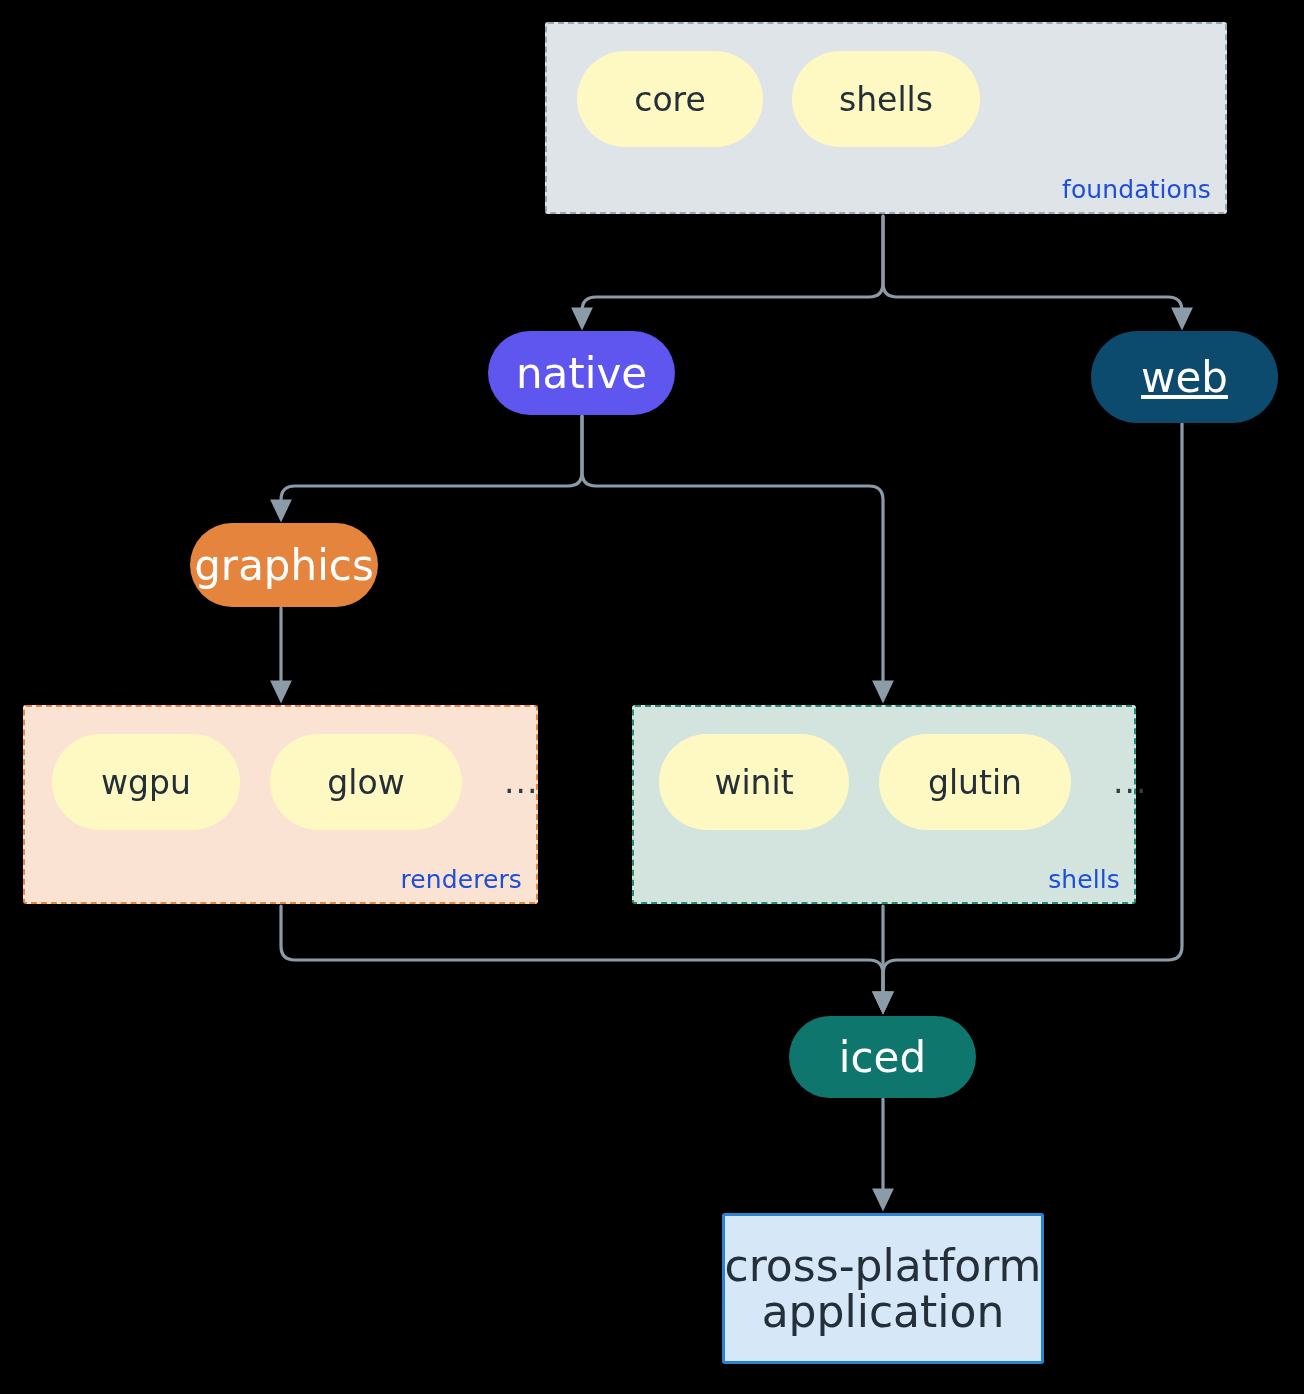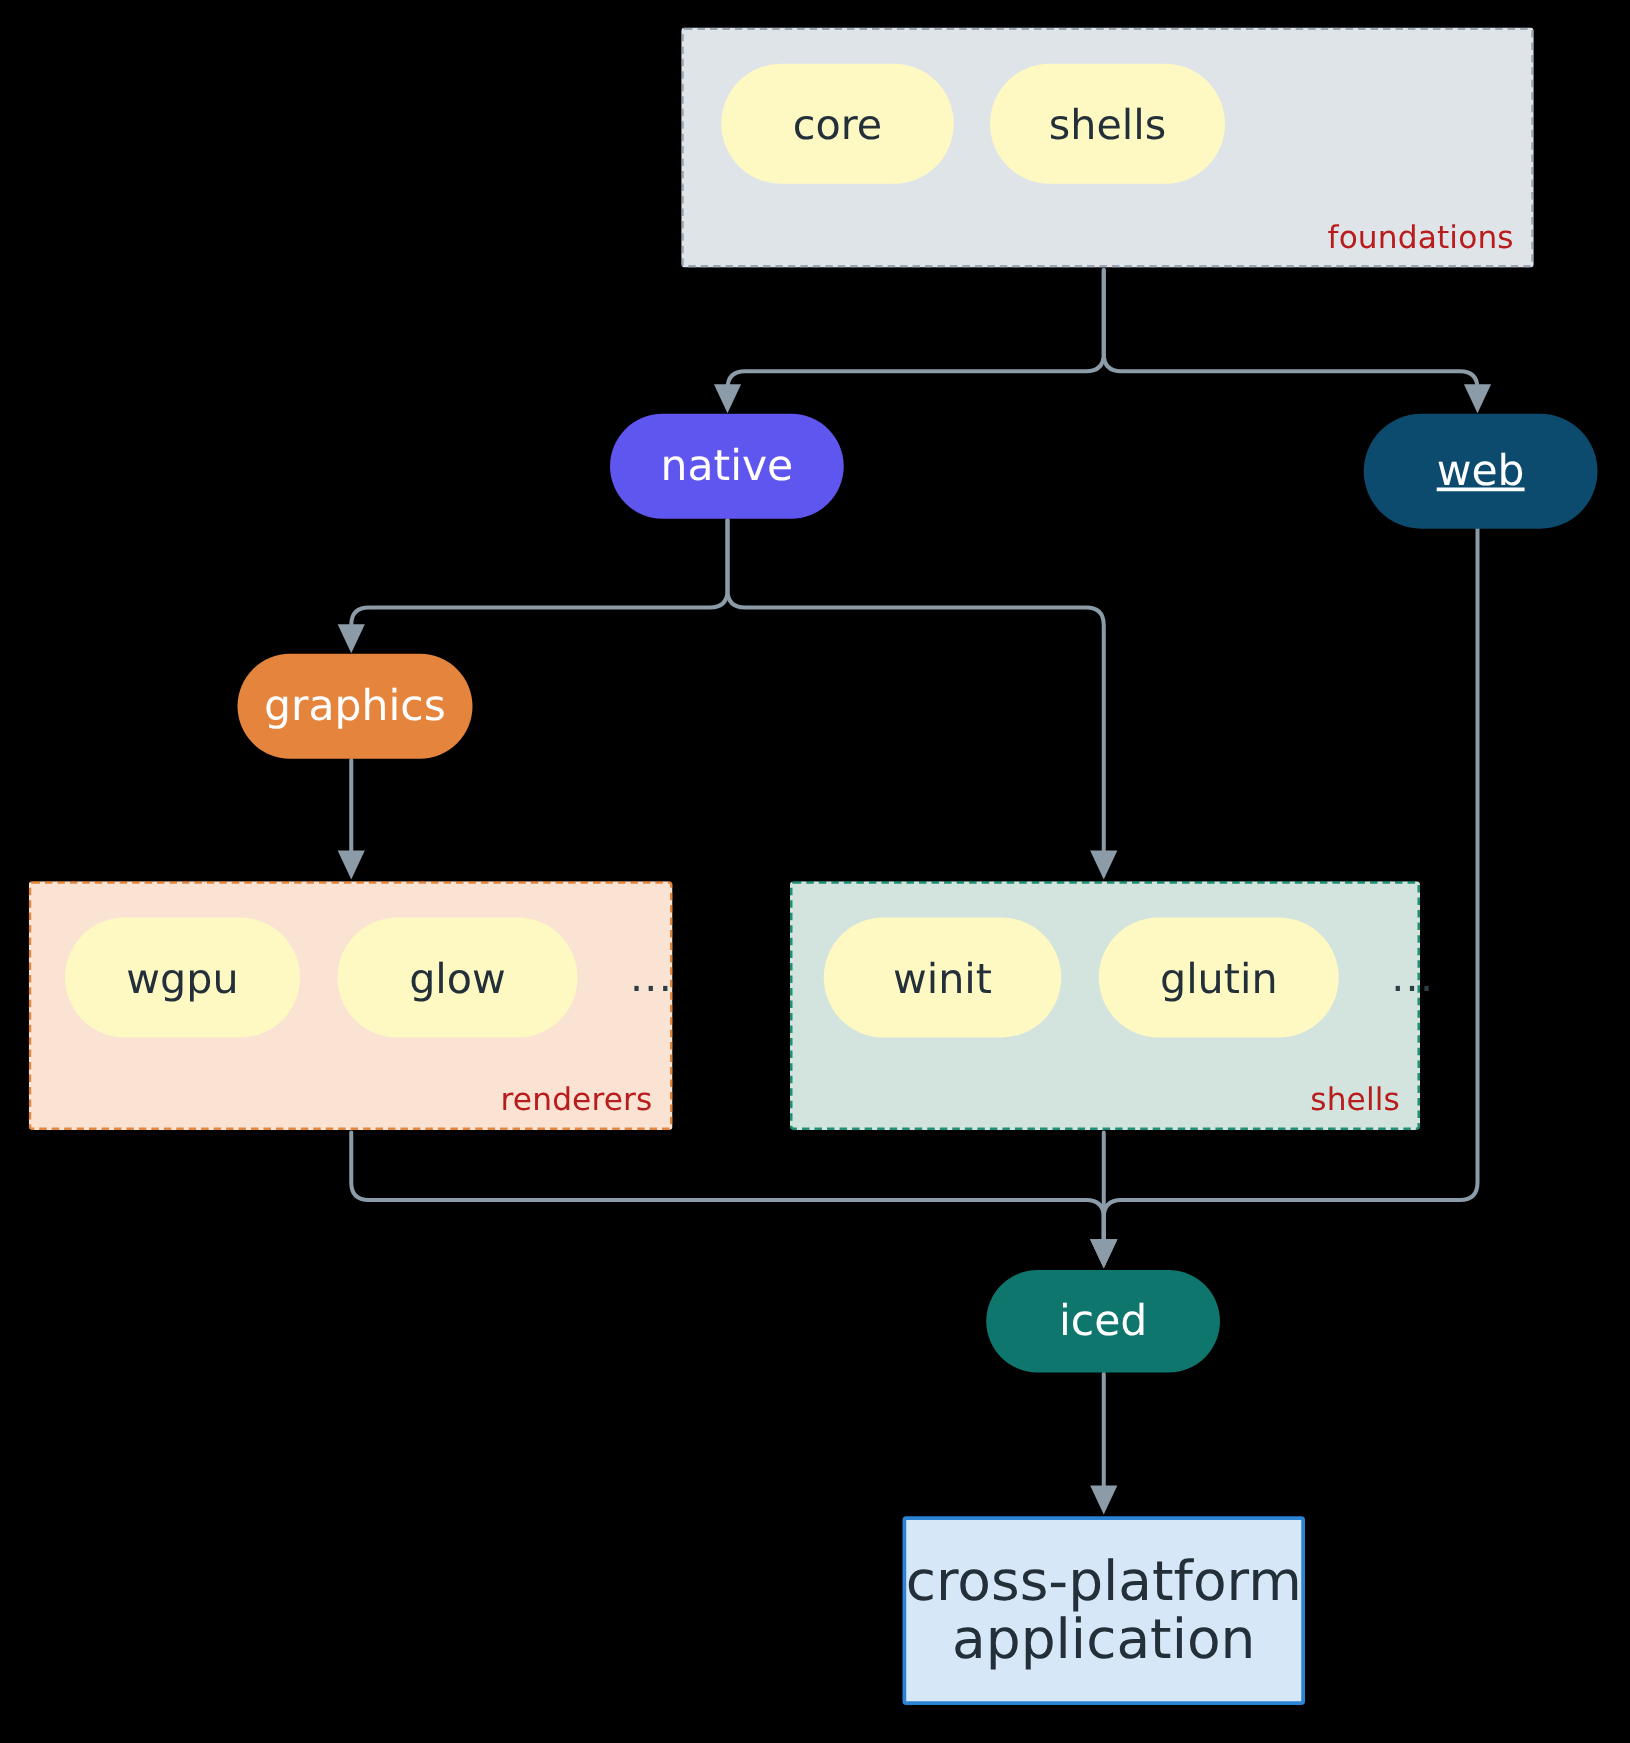--- a/index.html
+++ b/index.html
@@ -29,21 +29,21 @@
   
   .group {
     position: absolute;
     box-sizing: border-box;
   }
   .group-label {
     position: absolute;
     right: 14px;
     bottom: 8px;
     font-size: 25px;
-    color: #b91c1c;
+    color: #1d4ed8;
     letter-spacing: 0.1px;
     white-space: nowrap;
   }
   .group-items {
     position: absolute;
     left: 0;
     top: 0;
     display: flex;
     align-items: center;
   }
@@ -131,21 +131,21 @@
     position: absolute;
     display: flex;
     align-items: center;
     justify-content: center;
     box-sizing: border-box;
     white-space: nowrap;
   }
   .node-pill {
     border-radius: 46px;
     color: #ffffff;
-    font-size: 34px;
+    font-size: 42px;
   }
 
   #node-native {
     left: 488px;
     top: 331px;
     width: 187px;
     height: 84px;
     background: #5f55ef;
   }
   #node-web {

